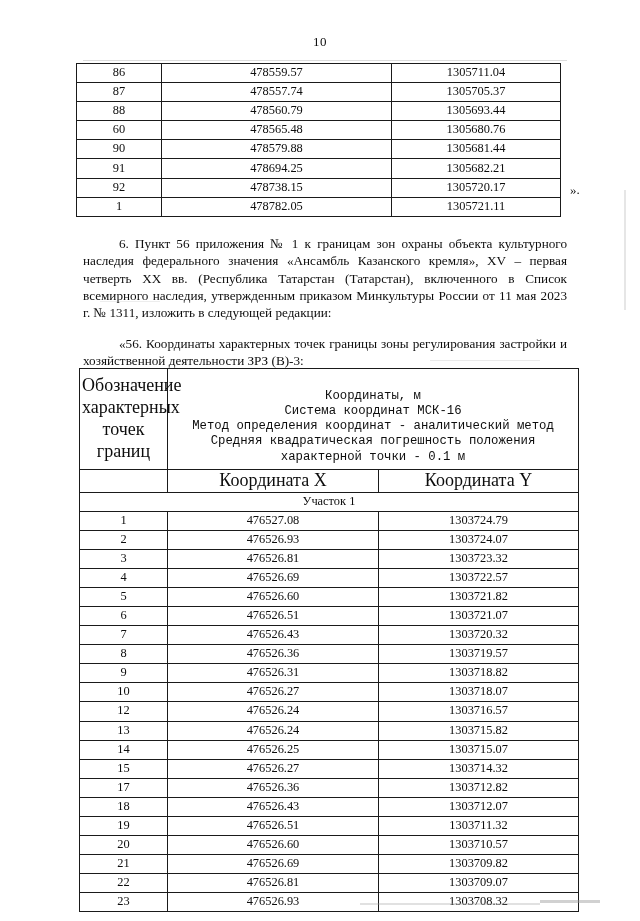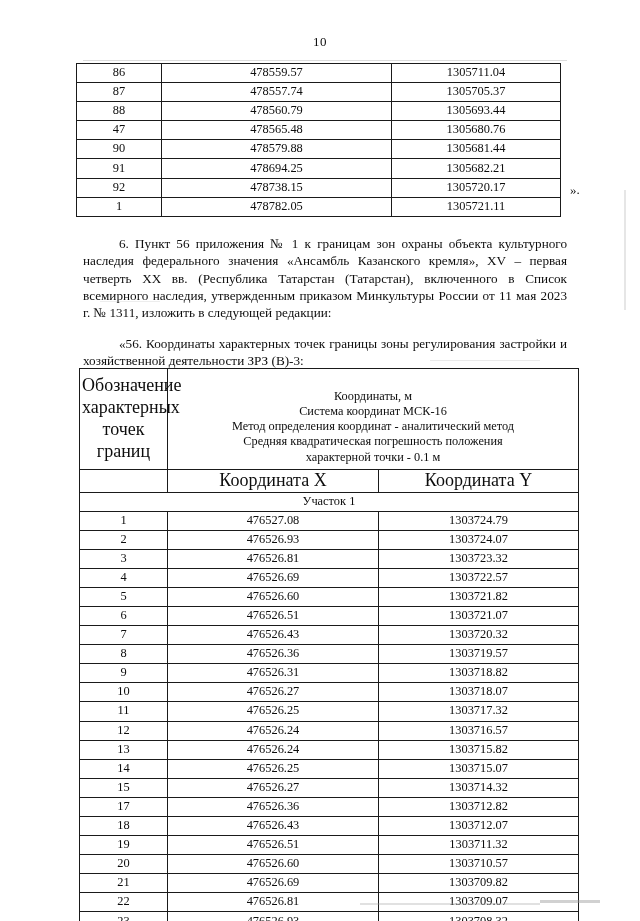--- a/index.html
+++ b/index.html
@@ -103,20 +103,21 @@
     font-size: 18px;
     line-height: 1.22;
     padding: 3px 2px;
     white-space: normal;
   }
   #table-main td.head-block {
     font-size: 12.3px;
     line-height: 1.23;
     padding: 20px 4px 4px;
     white-space: normal;
+    font-family: Liberation Mono, monospace;
   }
   #table-main td.head-sub { font-size: 18px; height: 16px; }
   #table-main td.section-row { font-size: 12.4px; height: 15px; }
   #table-main td.blank-cell { height: 16px; }
   #table-main tbody.rows td { height: 15.1px; }
 
   
   .scan-smudge {
     position: absolute;
     background: #9a9a9a;
@@ -148,21 +149,21 @@
             <td>87</td>
             <td>478557.74</td>
             <td>1305705.37</td>
           </tr>
           <tr>
             <td>88</td>
             <td>478560.79</td>
             <td>1305693.44</td>
           </tr>
           <tr>
-            <td>47</td>
+            <td>60</td>
             <td>478565.48</td>
             <td>1305680.76</td>
           </tr>
           <tr>
             <td>90</td>
             <td>478579.88</td>
             <td>1305681.44</td>
           </tr>
           <tr>
             <td>91</td>
@@ -261,25 +262,20 @@
             <td>9</td>
             <td>476526.31</td>
             <td>1303718.82</td>
           </tr>
           <tr>
             <td>10</td>
             <td>476526.27</td>
             <td>1303718.07</td>
           </tr>
           <tr>
-            <td>11</td>
-            <td>476526.25</td>
-            <td>1303717.32</td>
-          </tr>
-          <tr>
             <td>12</td>
             <td>476526.24</td>
             <td>1303716.57</td>
           </tr>
           <tr>
             <td>13</td>
             <td>476526.24</td>
             <td>1303715.82</td>
           </tr>
           <tr>

